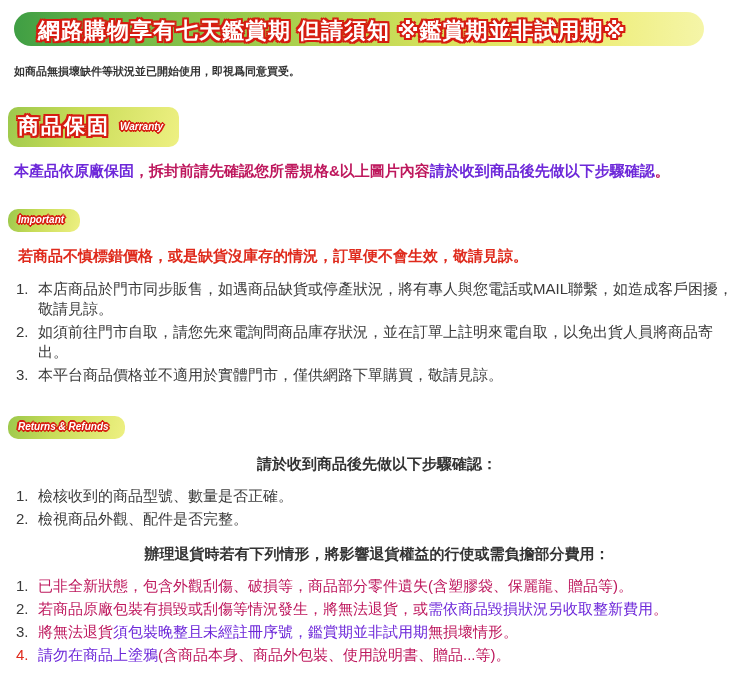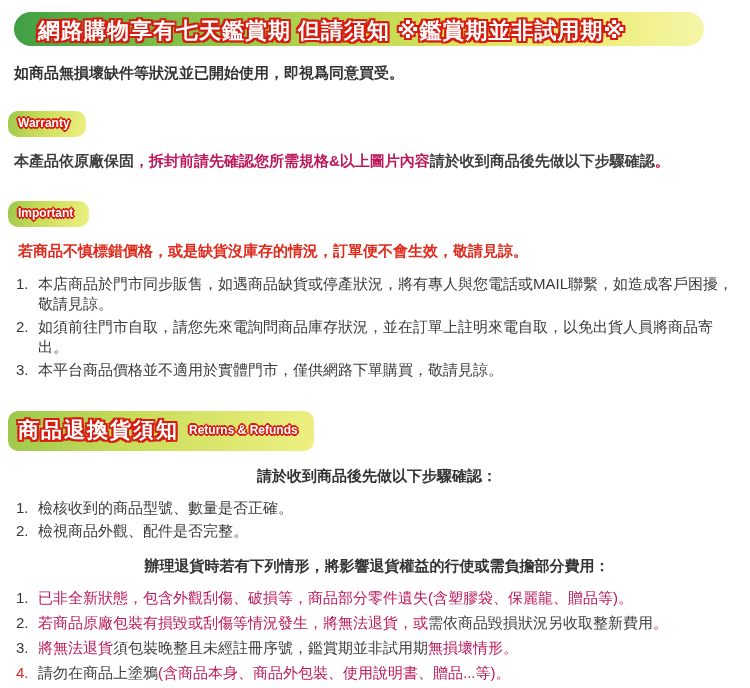--- a/index.html
+++ b/index.html
@@ -14,62 +14,63 @@
     margin:12px 0 0 14px;
     width:690px;height:34px;border-radius:17px;
     background:linear-gradient(90deg,#3f9e44 0%,#6db746 15%,#a9d04d 40%,#dde45f 65%,#eeee7c 85%,#f5f5a8 100%);
     display:flex;align-items:flex-end;padding-left:24px;
   }
   .banner-text{
     font-size:22px;font-weight:bold;color:#ffffff;letter-spacing:1px;white-space:nowrap;
     text-shadow:-2px -2px 0 #d61c11,2px -2px 0 #d61c11,-2px 2px 0 #d61c11,2px 2px 0 #d61c11,
                 -2px 0 0 #d61c11,2px 0 0 #d61c11,0 -2px 0 #d61c11,0 2px 0 #d61c11;
   }
-  .intro{margin:18px 0 0 14px;font-size:15px;font-weight:bold;color:#333333;}
+  .intro{margin:18px 0 0 14px;font-size:11px;font-weight:bold;color:#333333;}
   
   .badge{
     display:inline-flex;align-items:center;gap:10px;
     margin:28px 0 0 8px;padding:5px 16px 7px 10px;border-radius:10px;
     background:linear-gradient(105deg,#9cc84c 0%,#c8dc58 40%,#eef082 100%);
   }
   .badge-title{
     font-size:21px;font-weight:bold;color:#ffffff;letter-spacing:2px;white-space:nowrap;
     text-shadow:-2px -2px 0 #d61c11,2px -2px 0 #d61c11,-2px 2px 0 #d61c11,2px 2px 0 #d61c11,
                 -2px 0 0 #d61c11,2px 0 0 #d61c11,0 -2px 0 #d61c11,0 2px 0 #d61c11;
   }
   .badge-sub{
-    font-size:12px;font-weight:bold;color:#ffffff;white-space:nowrap;
+    font-size:10px;font-weight:bold;font-style:italic;color:#ffffff;white-space:nowrap;
     text-shadow:-1px -1px 0 #d61c11,1px -1px 0 #d61c11,-1px 1px 0 #d61c11,1px 1px 0 #d61c11,
                 -2px 0 0 #d61c11,2px 0 0 #d61c11,0 -2px 0 #d61c11,0 2px 0 #d61c11;
     text-align:center;
   }
   .line{margin:14px 10px 0 14px;font-size:15px;font-weight:bold;line-height:1.35;}
   .warn{margin:14px 10px 0 18px;font-size:15px;font-weight:bold;color:#df2a1c;line-height:1.35;}
   .k{color:#be185d;}
-  .r{color:#404040;font-family:Liberation Mono, monospace;}
+  .r{color:#6d28d9;}
   .list{margin:12px 10px 0 16px;}
   .li{display:flex;font-size:15px;line-height:1.34;margin-bottom:3px;color:#3a3a3a;}
   .li .num{flex:none;width:22px;}
   .li .num.red{color:#df2a1c;}
   .li .txt{flex:1;}
   .sub-head{margin:16px 10px 0 14px;font-size:15px;font-weight:bold;color:#333333;text-align:center;}
 </style>
 </head>
 <body>
 
 
 
 <div class="banner">
   <span class="banner-text">網路購物享有七天鑑賞期 但請須知 ※鑑賞期並非試用期※</span>
 </div>
 
 <div class="intro">如商品無損壞缺件等狀況並已開始使用，即視爲同意買受。</div>
 
 
 <div class="badge">
+  <span class="badge-title">商品保固</span>
   <span class="badge-sub">Warranty</span>
 </div>
 <div class="line"><span class="r">本產品依原廠保固</span><span class="k">，拆封前請先確認您所需規格&amp;以上圖片內容</span><span class="r">請於收到商品後先做以下步驟確認</span><span class="k">。</span></div>
 
 
 <div class="badge">
   <span class="badge-sub">Important</span>
 </div>
 <div class="warn">若商品不慎標錯價格，或是缺貨沒庫存的情況，訂單便不會生效，敬請見諒。</div>
 <div class="list">
@@ -82,21 +83,20 @@
     <span class="txt">如須前往門市自取，請您先來電詢問商品庫存狀況，並在訂單上註明來電自取，以免出貨人員將商品寄出。</span>
   </div>
   <div class="li">
     <span class="num">3.</span>
     <span class="txt">本平台商品價格並不適用於實體門市，僅供網路下單購買，敬請見諒。</span>
   </div>
 </div>
 
 
 <div class="badge">
-  <span class="badge-title">商品退換貨須知</span>
   <span class="badge-sub">Returns &amp; Refunds</span>
 </div>
 <div class="sub-head">請於收到商品後先做以下步驟確認：</div>
 <div class="list">
   <div class="li">
     <span class="num">1.</span>
     <span class="txt">檢核收到的商品型號、數量是否正確。</span>
   </div>
   <div class="li">
     <span class="num">2.</span>

